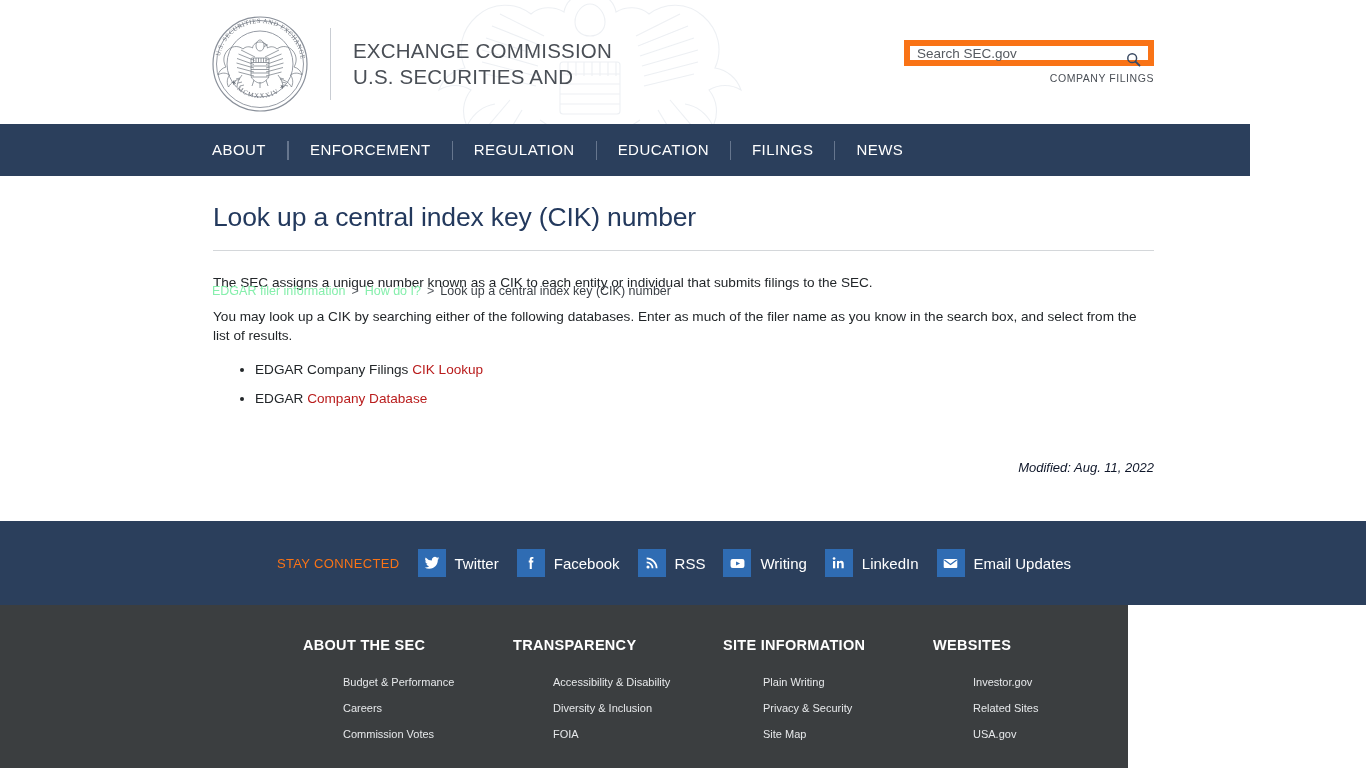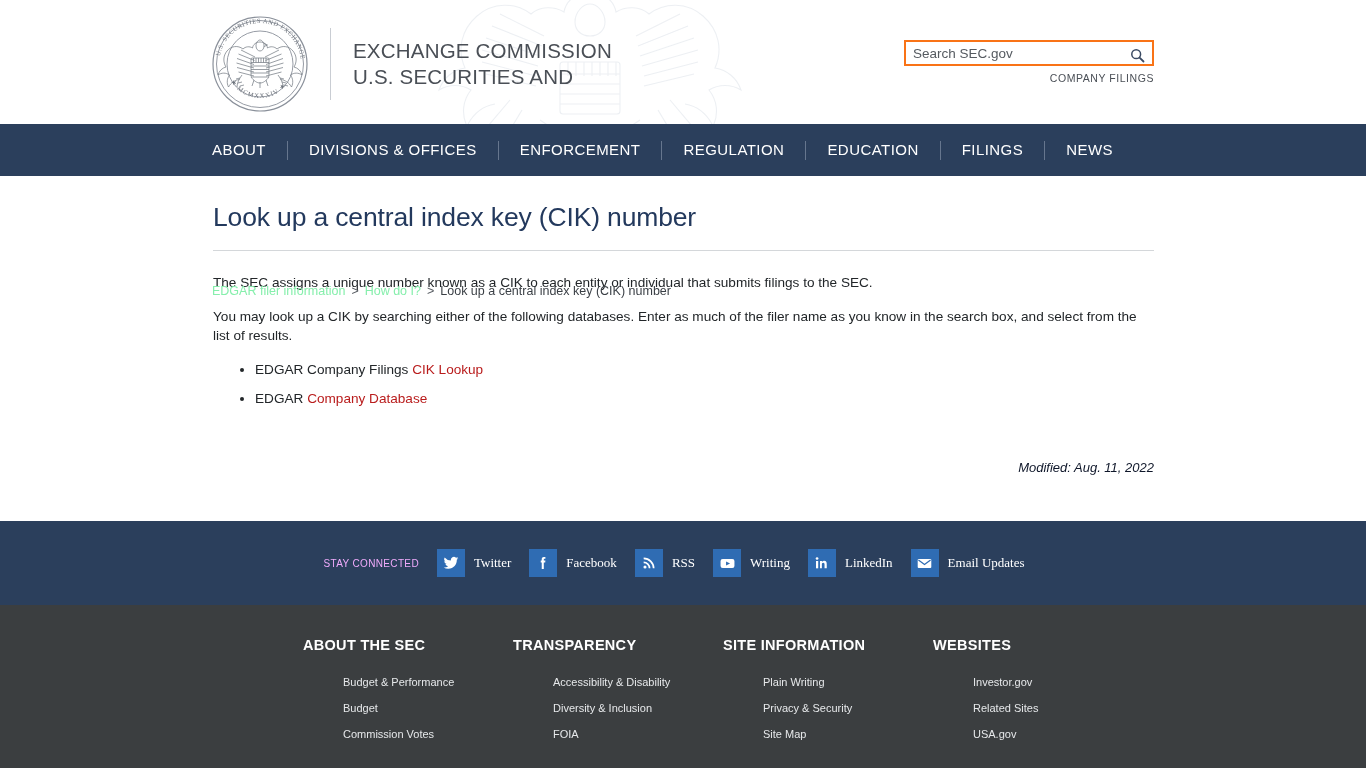--- a/index.html
+++ b/index.html
@@ -61,21 +61,21 @@
   .search-wrap {
     position: absolute;
     right: 212px;
     top: 40px;
     width: 250px;
   }
   .search-box {
     position: relative;
     width: 250px;
     height: 26px;
-    border: 2px solid #f97316;
+    border: 6px solid #f97316;
     background: #fff;
     display: flex;
     align-items: center;
   }
   .search-box input {
     border: 0;
     outline: 0;
     width: 210px;
     height: 24px;
     padding: 0 6px 0 7px;
@@ -99,21 +99,21 @@
     text-align: right;
     font-size: 10.5px;
     letter-spacing: 0.55px;
     color: #4a4f56;
     cursor: pointer;
   }
 
   
   .navbar {
     position: relative;
-    width: 1366px;
+    width: 1250px;
     height: 52px;
     background: #2b3f5c;
   }
   .nav-inner {
     position: absolute;
     left: 212px;
     top: 0;
     height: 52px;
     display: flex;
     align-items: center;
@@ -226,22 +226,22 @@
     background: #2b3f5c;
     display: flex;
     align-items: center;
     justify-content: center;
   }
   .social-inner {
     display: flex;
     align-items: center;
   }
   .stay-connected {
-    color: #f0abfc;
-    font-size: 10px;
+    color: #f97316;
+    font-size: 13px;
     letter-spacing: 0.35px;
     margin-right: 18px;
     white-space: nowrap;
   }
   .social-item {
     display: flex;
     align-items: center;
     margin-right: 18px;
     cursor: pointer;
   }
@@ -250,28 +250,27 @@
     height: 28px;
     background: #2f6cb3;
     display: flex;
     align-items: center;
     justify-content: center;
     margin-right: 9px;
     flex: 0 0 28px;
   }
   .social-label {
     color: #ffffff;
-    font-size: 13px;
-    white-space: nowrap;
-    font-family: Liberation Serif, serif;
+    font-size: 15px;
+    white-space: nowrap;
   }
 
   
   .footer {
-    width: 1366px;
+    width: 1128px;
     height: 164px;
     background: #3b3e40;
     padding-top: 32px;
   }
   .footer-inner {
     width: 941px;
     margin-left: 303px;
     display: flex;
   }
   .footer-col {
@@ -375,21 +374,20 @@
       </div>
       <div class="company-filings">COMPANY FILINGS</div>
     </div>
   </div>
 </div>
 
 <div class="navbar">
   <div class="nav-inner" id="nav-inner">
       <div class="nav-item">ABOUT</div>
       <div class="nav-sep"></div>
-      <div class="nav-item">DIVISIONS &amp; OFFICES</div>
       <div class="nav-sep"></div>
       <div class="nav-item">ENFORCEMENT</div>
       <div class="nav-sep"></div>
       <div class="nav-item">REGULATION</div>
       <div class="nav-sep"></div>
       <div class="nav-item">EDUCATION</div>
       <div class="nav-sep"></div>
       <div class="nav-item">FILINGS</div>
       <div class="nav-sep"></div>
       <div class="nav-item">NEWS</div>
@@ -475,21 +473,21 @@
         <span class="social-label">Email Updates</span>
       </div>
     </div>
 </div>
 
 <div class="footer">
   <div class="footer-inner" id="footer-inner">
       <div class="footer-col">
         <div class="footer-heading">ABOUT THE SEC</div>
         <a class="footer-link">Budget &amp; Performance</a>
-        <a class="footer-link">Budget</a>
+        <a class="footer-link">Careers</a>
         <a class="footer-link">Commission Votes</a>
       </div>
       <div class="footer-col">
         <div class="footer-heading">TRANSPARENCY</div>
         <a class="footer-link">Accessibility &amp; Disability</a>
         <a class="footer-link">Diversity &amp; Inclusion</a>
         <a class="footer-link">FOIA</a>
       </div>
       <div class="footer-col">
         <div class="footer-heading">SITE INFORMATION</div>

